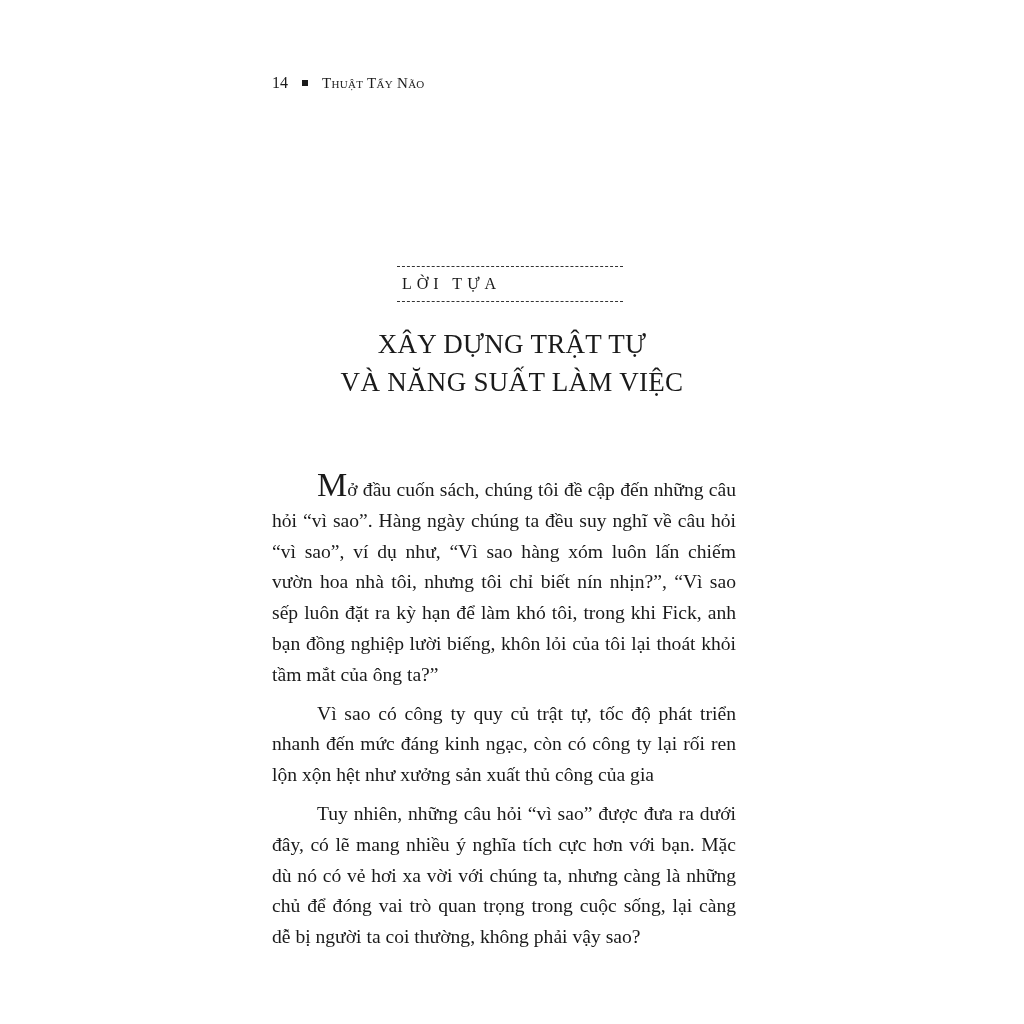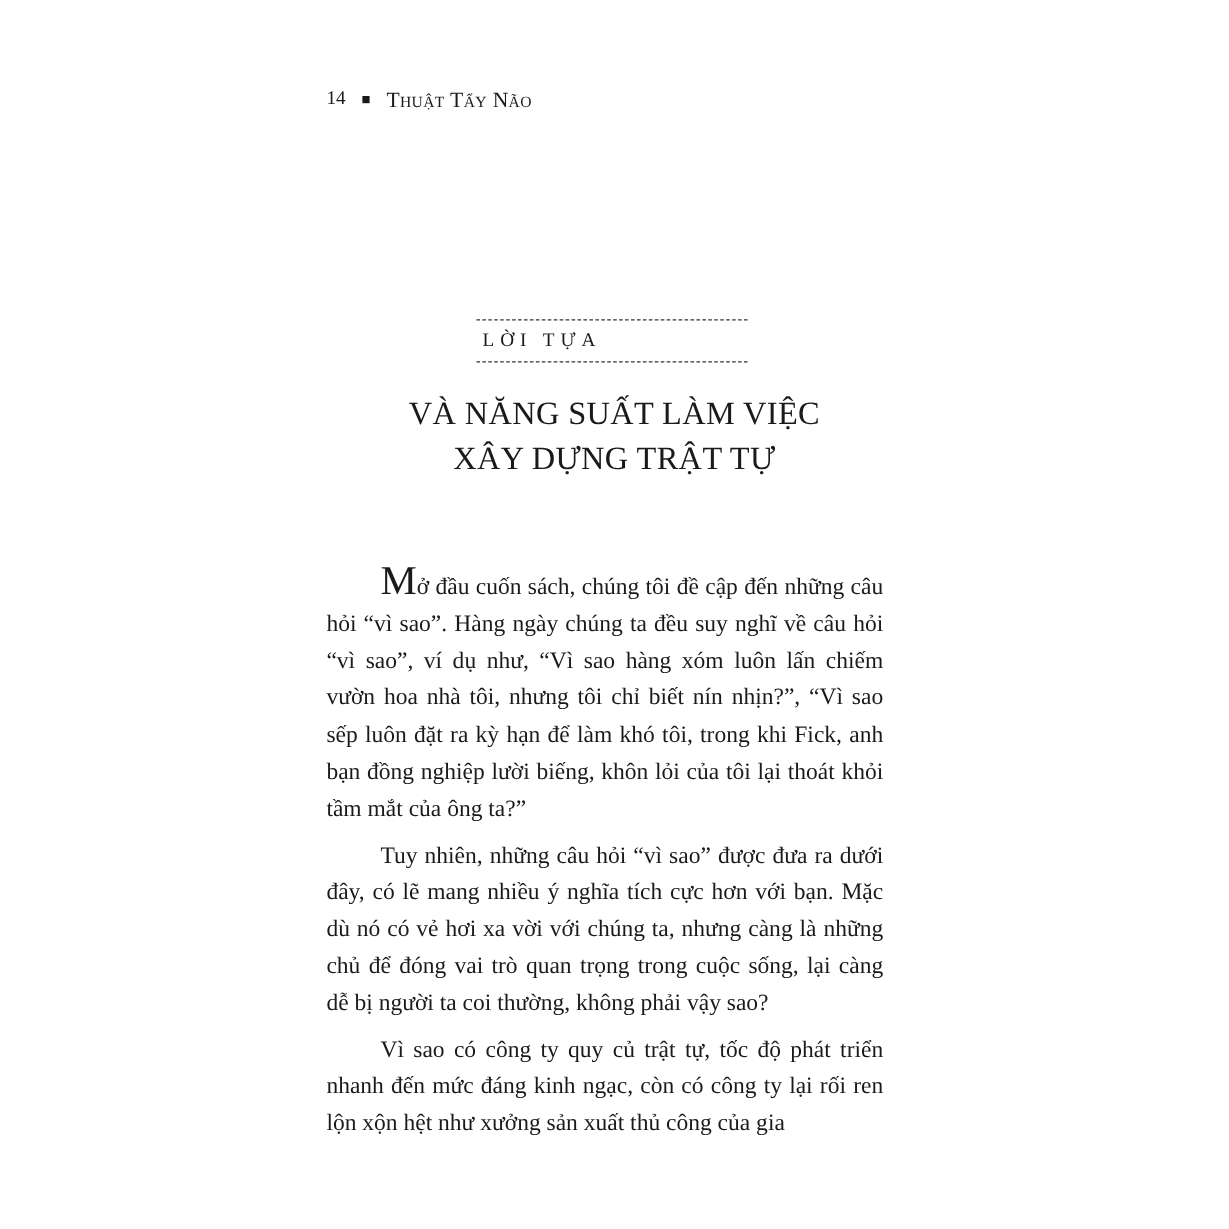--- a/index.html
+++ b/index.html
@@ -28,21 +28,21 @@
     .page-number { margin-right: 14px; }
     .square-icon {
       display: inline-block;
       width: 6px;
       height: 6px;
       background: #1a1a1a;
       margin-right: 14px;
     }
     .book-title {
       font-variant: small-caps;
-      font-size: 18px;
+      font-size: 15px;
       letter-spacing: 0.3px;
     }
     .section-label-wrap {
       position: absolute;
       left: 397px;
       top: 266px;
       width: 226px;
       text-align: left;
     }
     .dash-rule {
@@ -93,21 +93,21 @@
   <span class="book-title">Thuật Tẩy Não</span>
 </div>
 
 <div class="section-label-wrap">
   <div class="dash-rule"></div>
   <div class="section-label">LỜI TỰA</div>
   <div class="dash-rule"></div>
 </div>
 
 <div class="chapter-title">
+  <div>XÂY DỰNG TRẬT TỰ</div>
   <div>VÀ NĂNG SUẤT LÀM VIỆC</div>
-  <div>XÂY DỰNG TRẬT TỰ</div>
 </div>
 
 <div class="body-text">
   <p><span class="drop-initial">M</span><span>ở đầu cuốn sách, chúng tôi đề cập đến những câu hỏi “vì sao”. Hàng ngày chúng ta đều suy nghĩ về câu hỏi “vì sao”, ví dụ như, “Vì sao hàng xóm luôn lấn chiếm vườn hoa nhà tôi, nhưng tôi chỉ biết nín nhịn?”, “Vì sao sếp luôn đặt ra kỳ hạn để làm khó tôi, trong khi Fick, anh bạn đồng nghiệp lười biếng, khôn lỏi của tôi lại thoát khỏi tầm mắt của ông ta?”</span></p>
+  <p><span>Vì sao có công ty quy củ trật tự, tốc độ phát triển nhanh đến mức đáng kinh ngạc, còn có công ty lại rối ren lộn xộn hệt như xưởng sản xuất thủ công của gia</span></p>
   <p><span>Tuy nhiên, những câu hỏi “vì sao” được đưa ra dưới đây, có lẽ mang nhiều ý nghĩa tích cực hơn với bạn. Mặc dù nó có vẻ hơi xa vời với chúng ta, nhưng càng là những chủ để đóng vai trò quan trọng trong cuộc sống, lại càng dễ bị người ta coi thường, không phải vậy sao?</span></p>
-  <p><span>Vì sao có công ty quy củ trật tự, tốc độ phát triển nhanh đến mức đáng kinh ngạc, còn có công ty lại rối ren lộn xộn hệt như xưởng sản xuất thủ công của gia</span></p>
 </div>
 
 </body></html>

